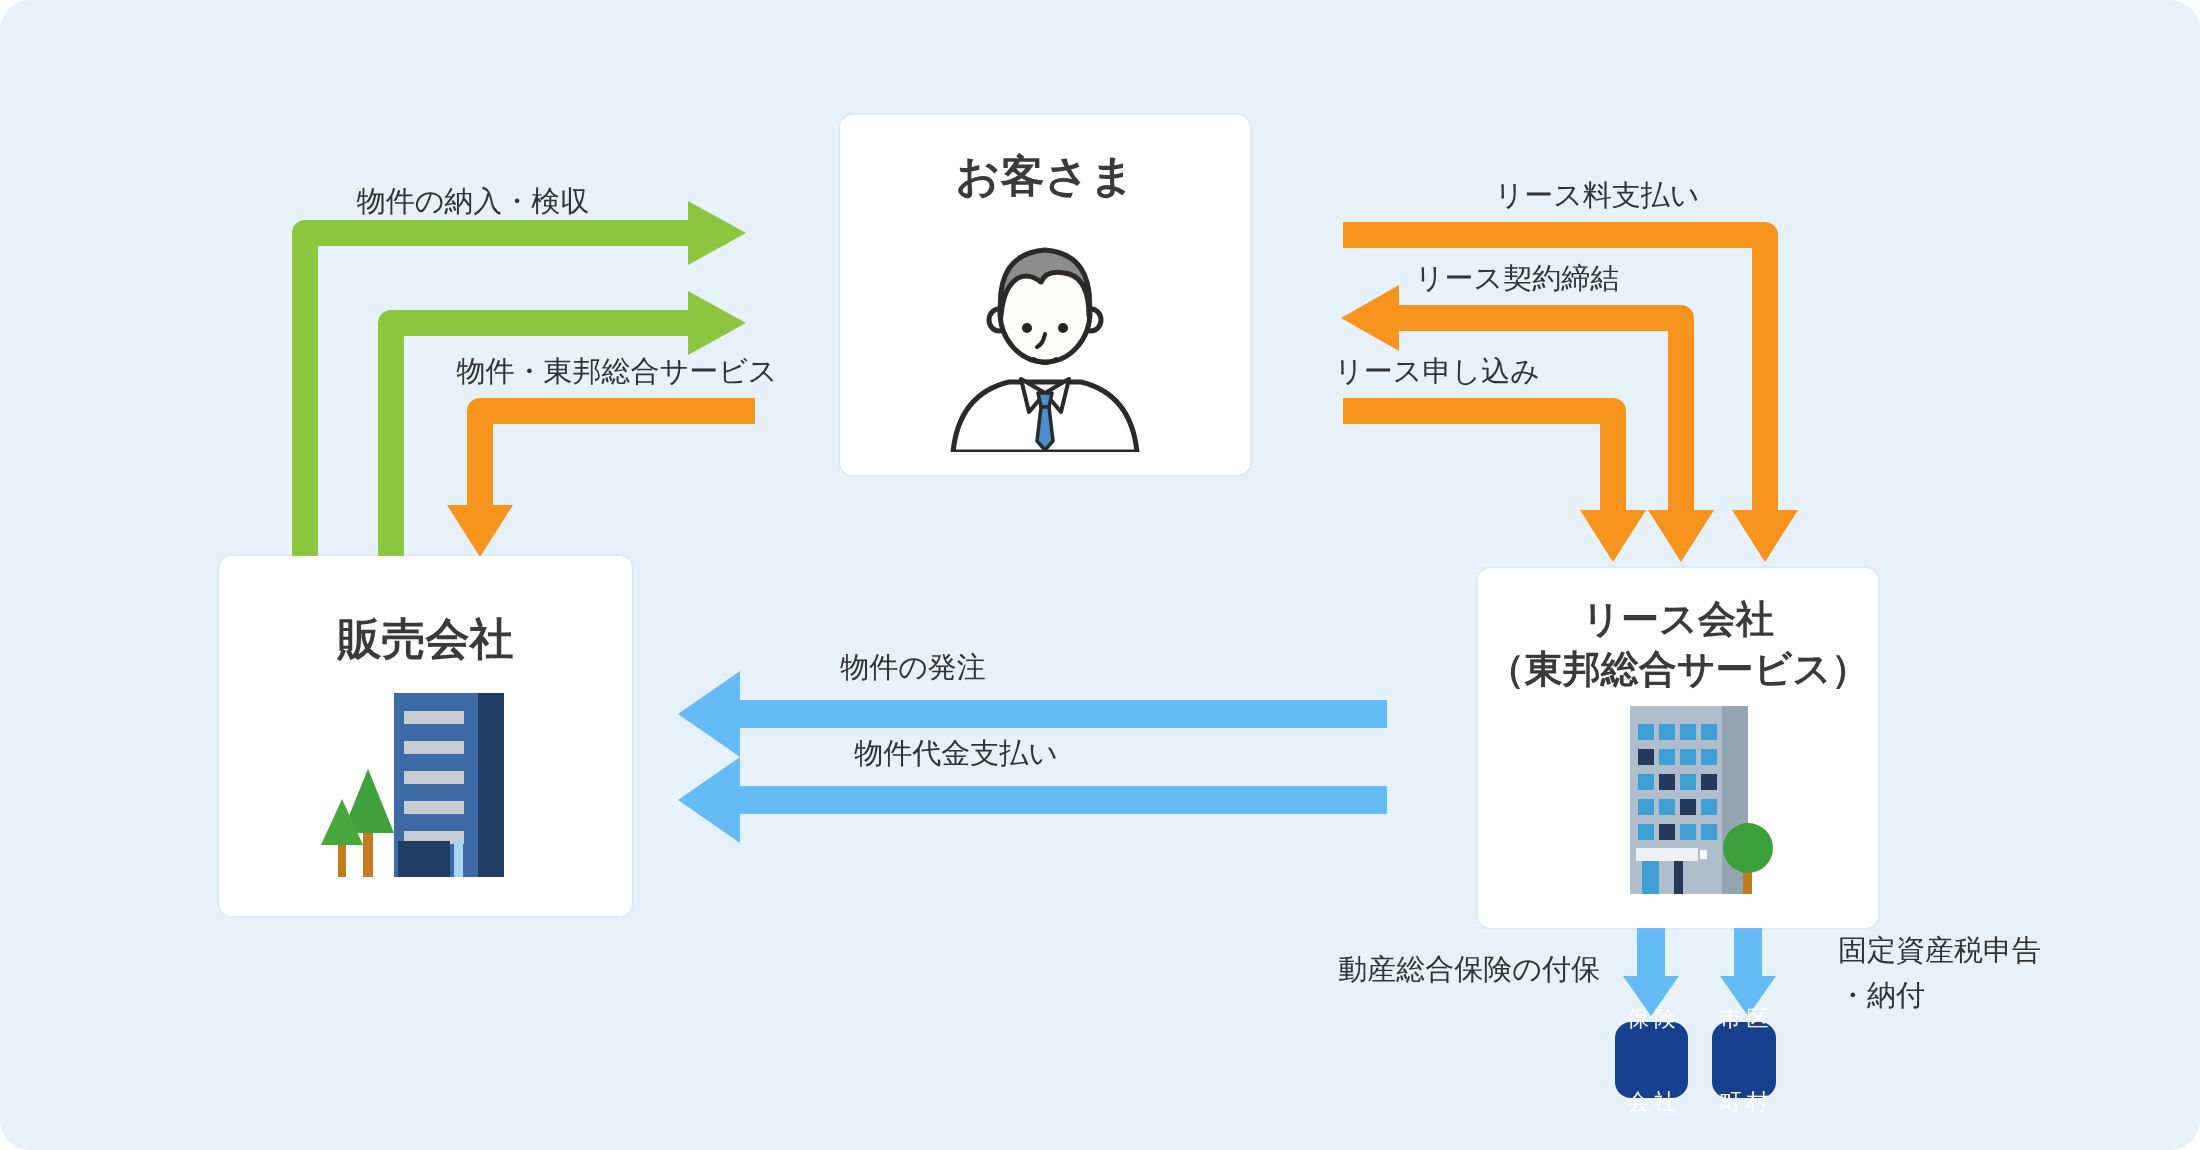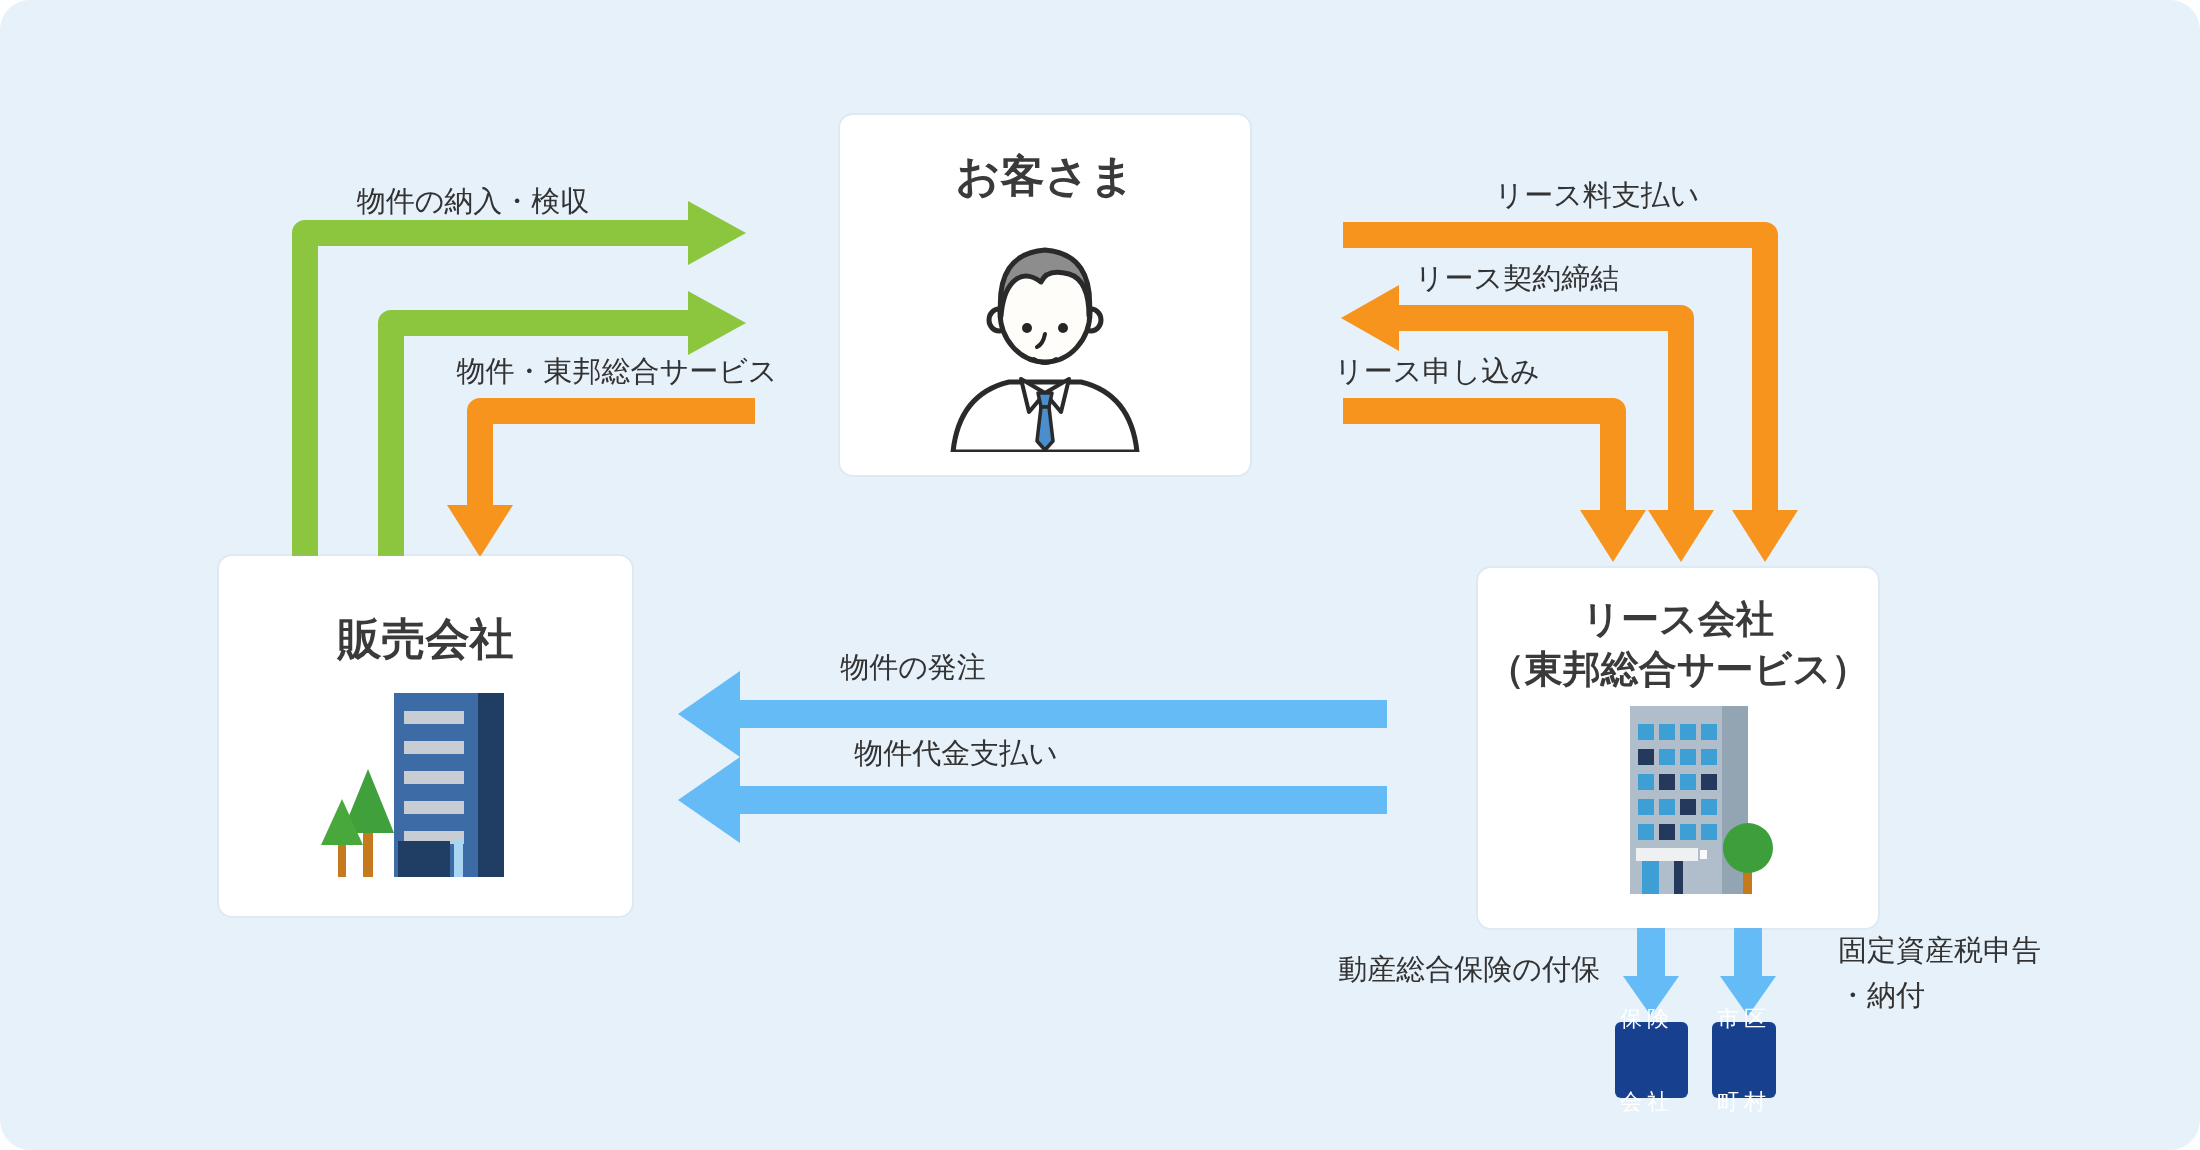--- a/index.html
+++ b/index.html
@@ -32,22 +32,22 @@
   .card-title-small{font-size:38px;font-weight:700;color:var(--title);line-height:1.32;text-align:center;}
   .illustration{margin-top:14px;}
   .arrow-label{
     position:absolute;font-size:29px;font-weight:500;color:var(--text);
     white-space:nowrap;line-height:1.2;
   }
   .centered{transform:translateX(-50%);}
   .right-aligned{text-align:right;}
   .two-line{line-height:1.55;white-space:normal;margin-left:40px;}
   .mini-box{
-    position:absolute;background:var(--navy);border-radius:6px;color:#ffffff;
-    display:flex;flex-direction:column;align-items:flex-start;justify-content:center;
+    position:absolute;background:var(--navy);border-radius:16px;color:#ffffff;
+    display:flex;flex-direction:column;align-items:center;justify-content:center;
     font-size:22px;font-weight:500;letter-spacing:5px;line-height:1.6;
     padding-left:5px;text-align:center;gap:47px;
   }
   .mini-insurance{left:1615px;top:1022px;width:73px;height:76px;}
   .mini-municipality{left:1712px;top:1022px;width:64px;height:76px;}
 </style>
 </head>
 <body>
 
 <div class="canvas">

